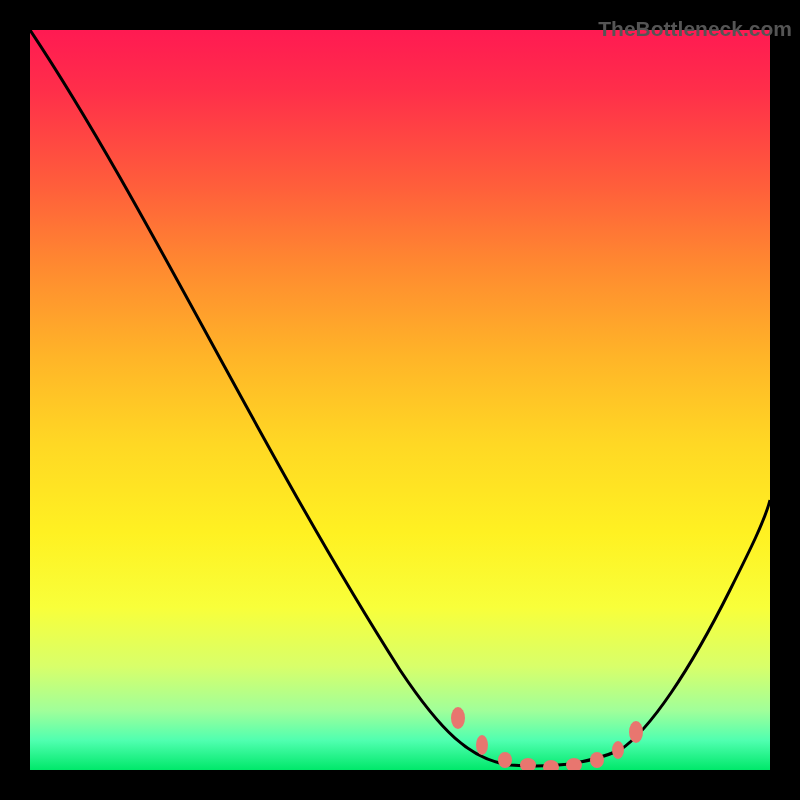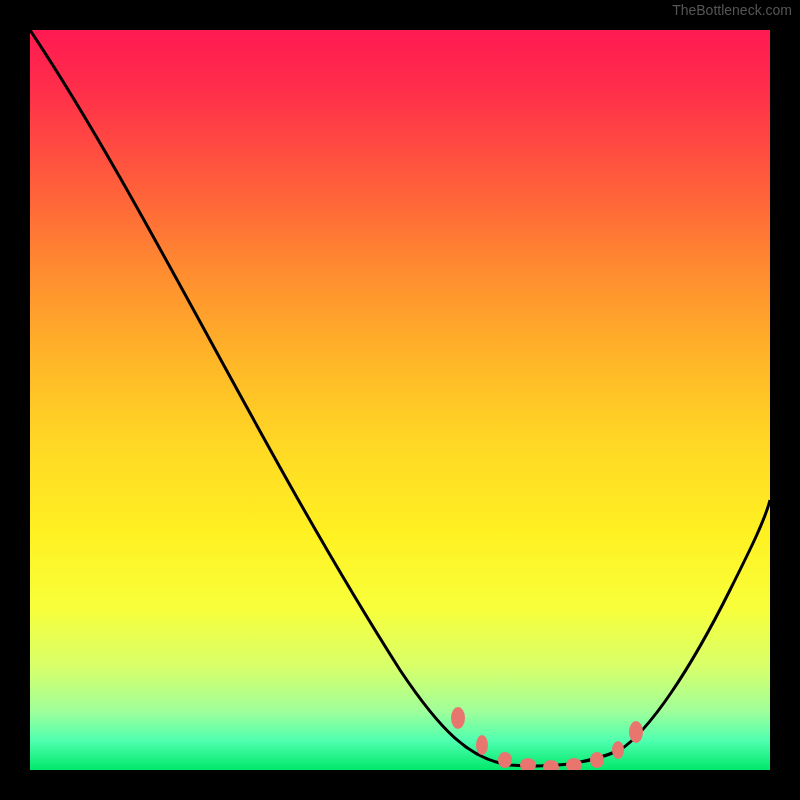--- a/index.html
+++ b/index.html
@@ -5,25 +5,25 @@
   * { margin: 0; padding: 0; box-sizing: border-box; }
   body {
     width: 800px;
     height: 800px;
     background: #000;
     position: relative;
     font-family: Arial, sans-serif;
   }
   .watermark {
     position: absolute;
-    top: 2px;
+    top: 17px;
     right: 8px;
     color: #555;
-    font-size: 14px;
-    font-weight: 400;
+    font-size: 21px;
+    font-weight: 700;
     z-index: 10;
   }
   .plot-area {
     position: absolute;
     left: 30px;
     top: 30px;
     width: 740px;
     height: 740px;
     background: linear-gradient(to bottom,
       #ff1a52 0%,

